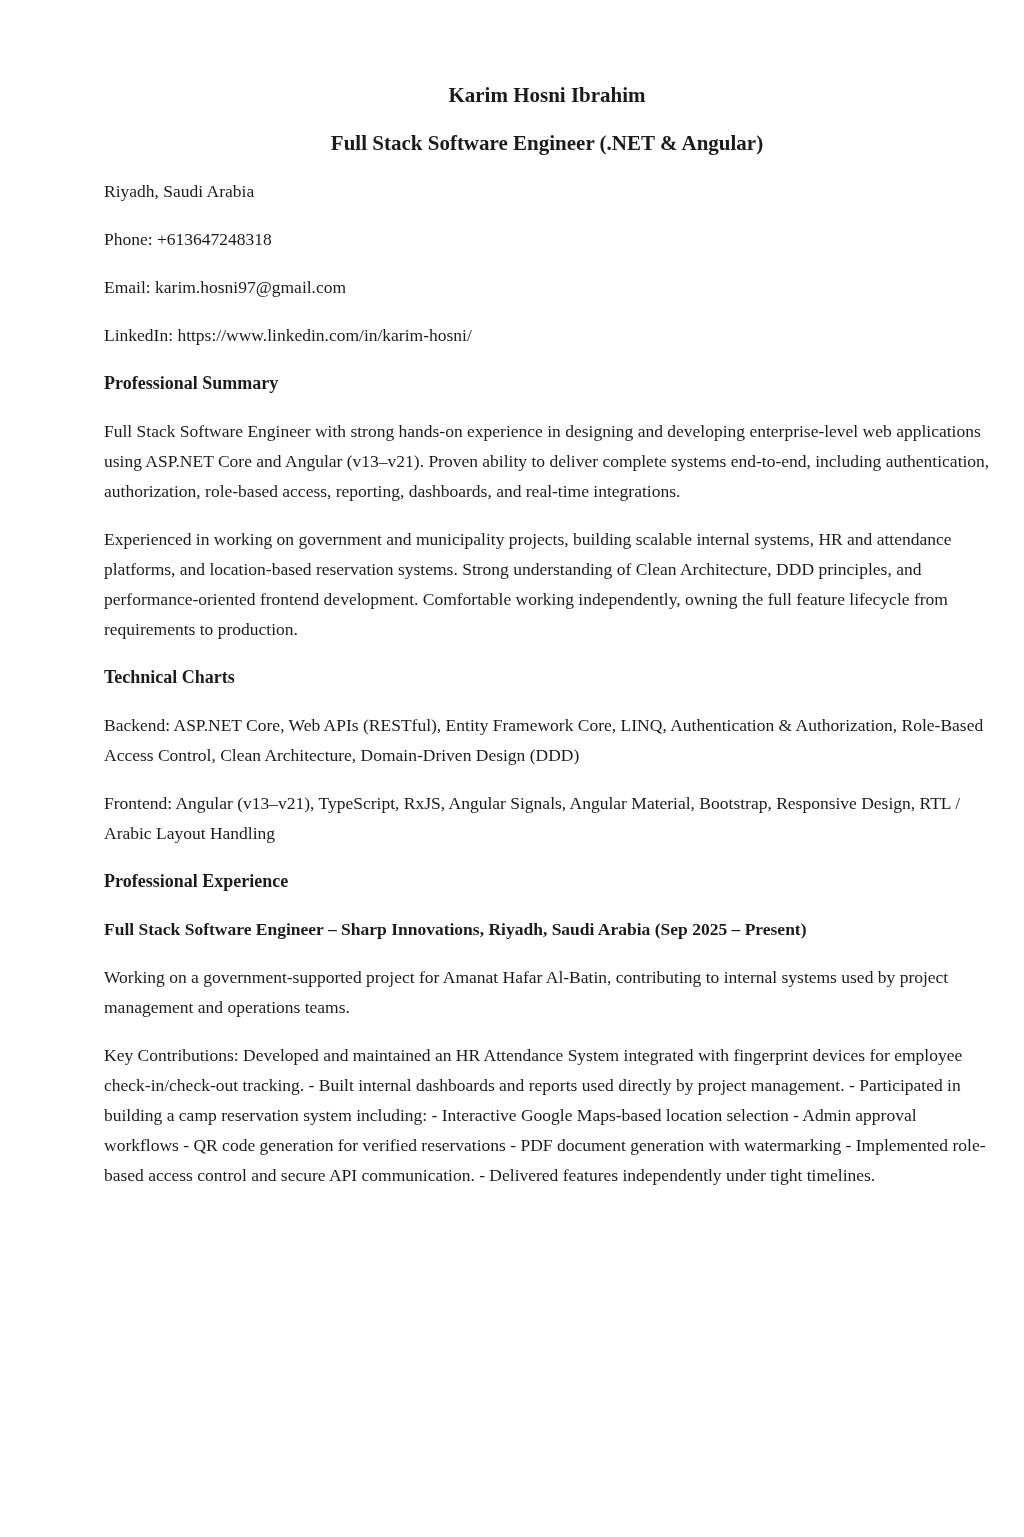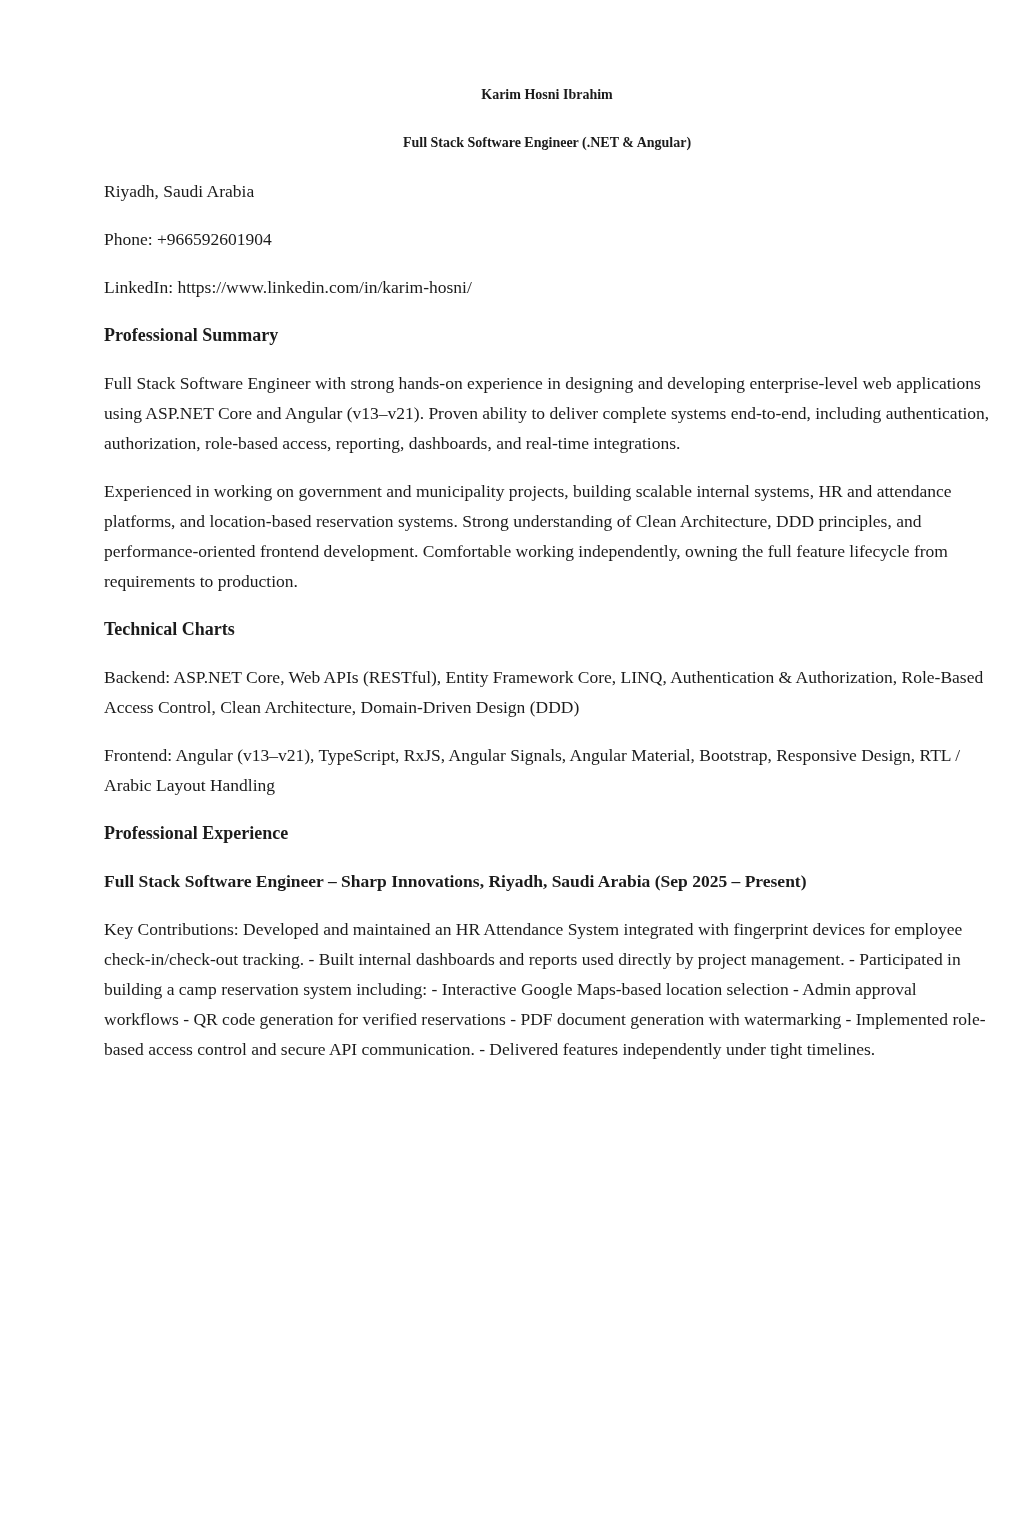--- a/index.html
+++ b/index.html
@@ -28,43 +28,45 @@
   }
   .bold {
     font-weight: bold;
   }
   .section-heading {
     font-weight: bold;
     font-size: 18px;
   }
   .doc-title {
     font-weight: bold;
-    font-size: 14px;
+    font-size: 21px;
   }
   .tight {
     margin-bottom: 6px;
   }
 </style>
 </head>
 <body>
 
 <div class="page">
 
   <p class="center doc-title">Karim Hosni Ibrahim</p>
   <p class="center doc-title">Full Stack Software Engineer (.NET &amp; Angular)</p>
 
   <p>Riyadh, Saudi Arabia</p>
-  <p>Phone: +966592601904</p>
+  <p>Phone: +613647248318</p>
+  <p>Email: karim.hosni97@gmail.com</p>
   <p>LinkedIn: https://www.linkedin.com/in/karim-hosni/</p>
 
   <p class="section-heading">Professional Summary</p>
   <p>Full Stack Software Engineer with strong hands-on experience in designing and developing enterprise-level web applications using ASP.NET Core and Angular (v13–v21). Proven ability to deliver complete systems end-to-end, including authentication, authorization, role-based access, reporting, dashboards, and real-time integrations.</p>
   <p>Experienced in working on government and municipality projects, building scalable internal systems, HR and attendance platforms, and location-based reservation systems. Strong understanding of Clean Architecture, DDD principles, and performance-oriented frontend development. Comfortable working independently, owning the full feature lifecycle from requirements to production.</p>
 
   <p class="section-heading">Technical Charts</p>
   <p>Backend: ASP.NET Core, Web APIs (RESTful), Entity Framework Core, LINQ, Authentication &amp; Authorization, Role-Based Access Control, Clean Architecture, Domain-Driven Design (DDD)</p>
   <p>Frontend: Angular (v13–v21), TypeScript, RxJS, Angular Signals, Angular Material, Bootstrap, Responsive Design, RTL / Arabic Layout Handling</p>
 
   <p class="section-heading">Professional Experience</p>
   <p class="bold">Full Stack Software Engineer – Sharp Innovations, Riyadh, Saudi Arabia (Sep 2025 – Present)</p>
+  <p class="tight">Working on a government-supported project for Amanat Hafar Al-Batin, contributing to internal systems used by project management and operations teams.</p>
   <p>Key Contributions: Developed and maintained an HR Attendance System integrated with fingerprint devices for employee check-in/check-out tracking. - Built internal dashboards and reports used directly by project management. - Participated in building a camp reservation system including: - Interactive Google Maps-based location selection - Admin approval workflows - QR code generation for verified reservations - PDF document generation with watermarking - Implemented role-based access control and secure API communication. - Delivered features independently under tight timelines.</p>
 
 </div>
 
 </body></html>

